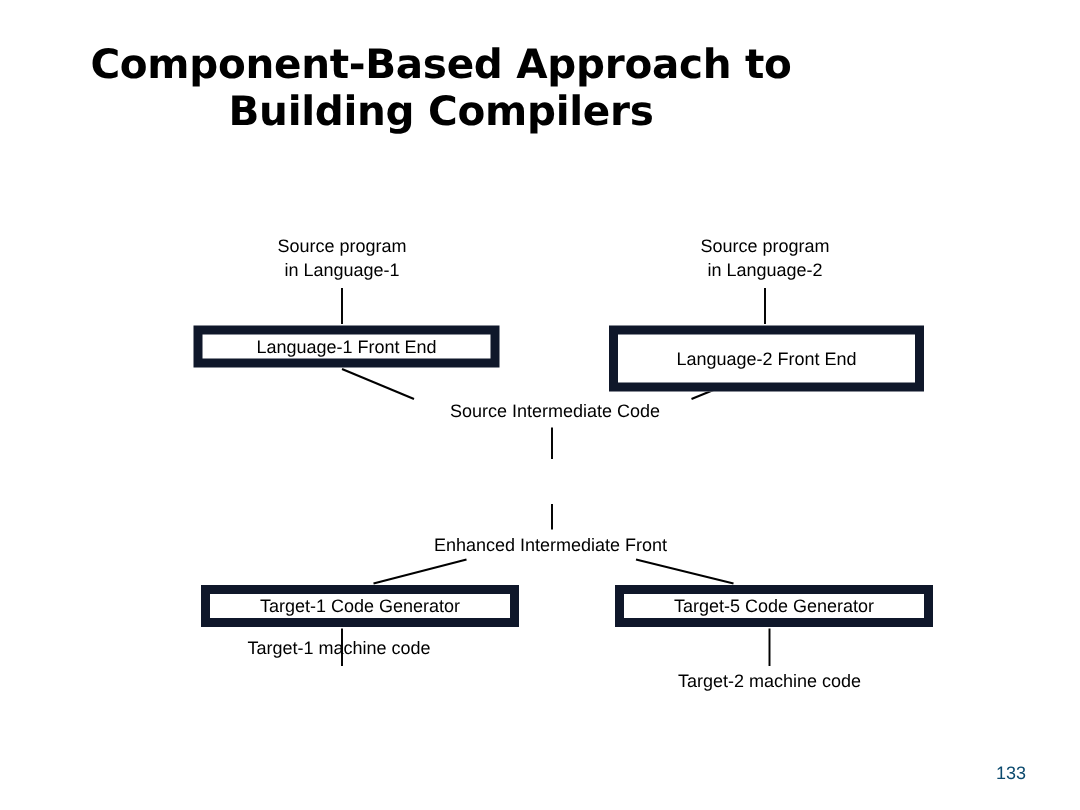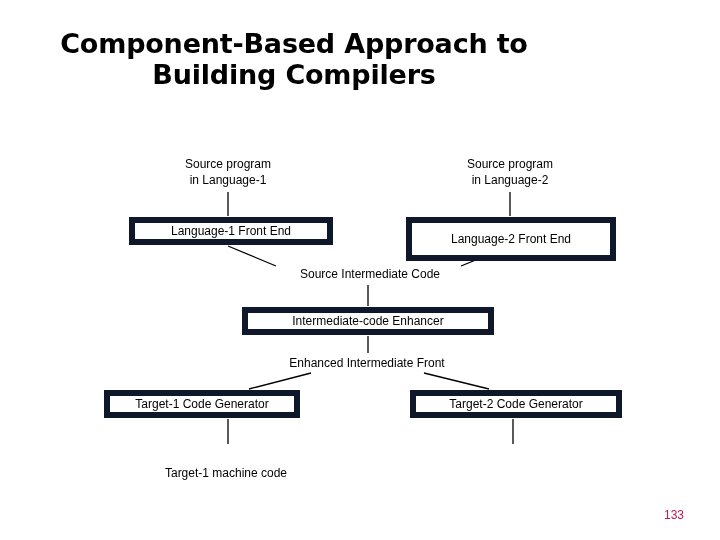--- a/index.html
+++ b/index.html
@@ -69,21 +69,21 @@
     background: transparent;
   }
 
   
   #page-number {
     position: absolute;
     right: 36px;
     bottom: 18px;
     font-family: "Liberation Sans", sans-serif;
     font-size: 12px;
-    color: #be185d;
+    color: #0c4a6e;
   }
 </style>
 </head>
 <body>
 
 <div id="slide-title">Component-Based Approach to Building Compilers</div>
 
 <div id="diagram">
 
   <svg id="connector-layer" viewBox="0 0 720 540" width="720" height="540" xmlns="http://www.w3.org/2000/svg">
@@ -106,26 +106,26 @@
 
   <div class="node plain" style="left:432px; top:155px; width:156px; height:34px;">Source program
 in Language-2</div>
 
   <div class="node boxed" style="left:129px; top:217px; width:204px; height:28px;">Language-1 Front End</div>
 
   <div class="node boxed" style="left:406px; top:217px; width:210px; height:44px;">Language-2 Front End</div>
 
   <div class="node plain" style="left:274px; top:265px; width:192px; height:18px;">Source Intermediate Code</div>
 
-  <div class="node boxed" style="left:242px; top:307px; width:252px; height:28px;">Intermediate-code Enhancer</div>
 
   <div class="node plain" style="left:260px; top:354px; width:214px; height:18px;">Enhanced Intermediate Front</div>
 
-  <div class="node boxed" style="left:104px; top:390px; width:196px; height:28px;">Target-1 Code Generator</div>
+  <div class="node boxed" style="left:134px; top:390px; width:212px; height:28px;">Target-1 Code Generator</div>
 
-  <div class="node boxed" style="left:410px; top:390px; width:212px; height:28px;">Target-2 Code Generator</div>
+  <div class="node boxed" style="left:410px; top:390px; width:212px; height:28px;">Target-5 Code Generator</div>
 
-  <div class="node plain" style="left:137px; top:464px; width:178px; height:18px;">Target-1 machine code</div>
+  <div class="node plain" style="left:137px; top:423px; width:178px; height:18px;">Target-1 machine code</div>
 
+  <div class="node plain" style="left:424px; top:445px; width:178px; height:18px;">Target-2 machine code</div>
 
 </div>
 
 <div id="page-number">133</div>
 
 </body></html>

